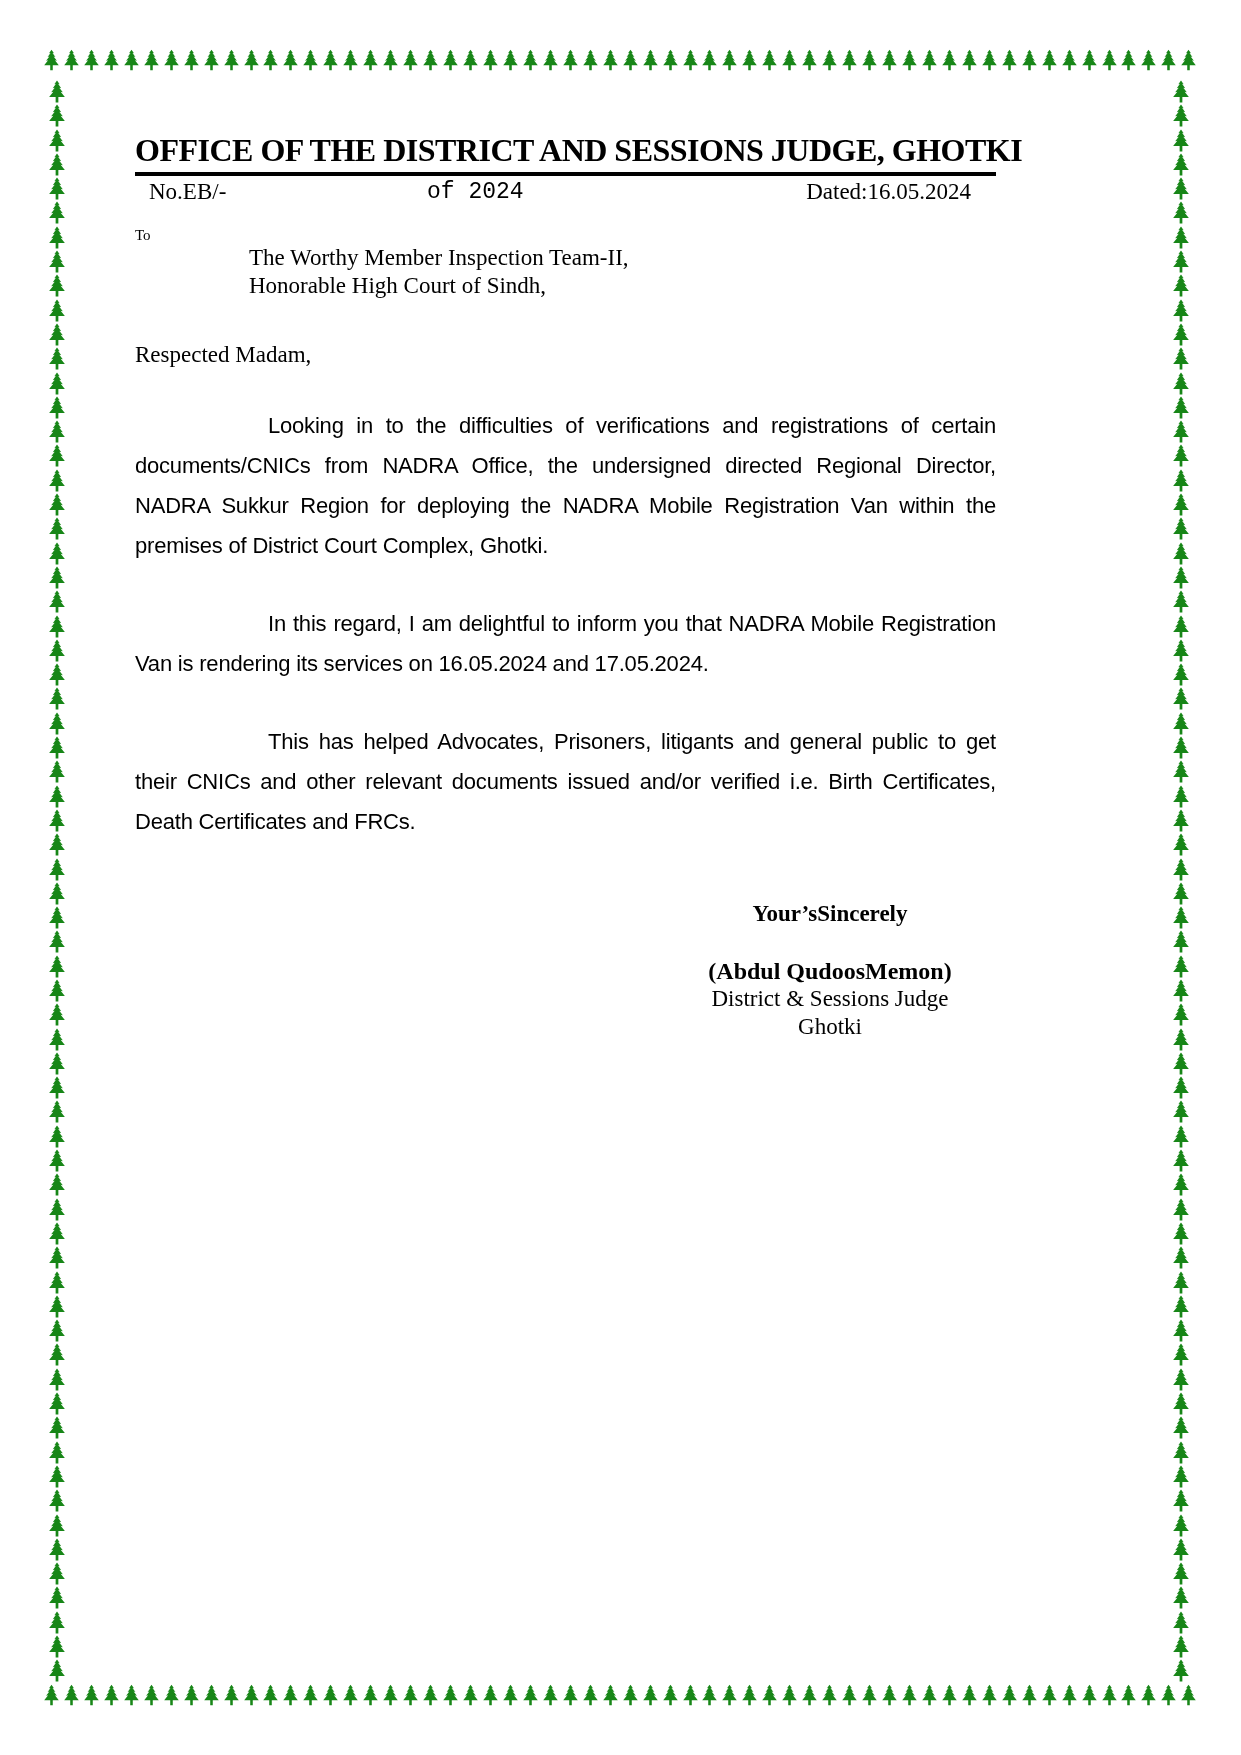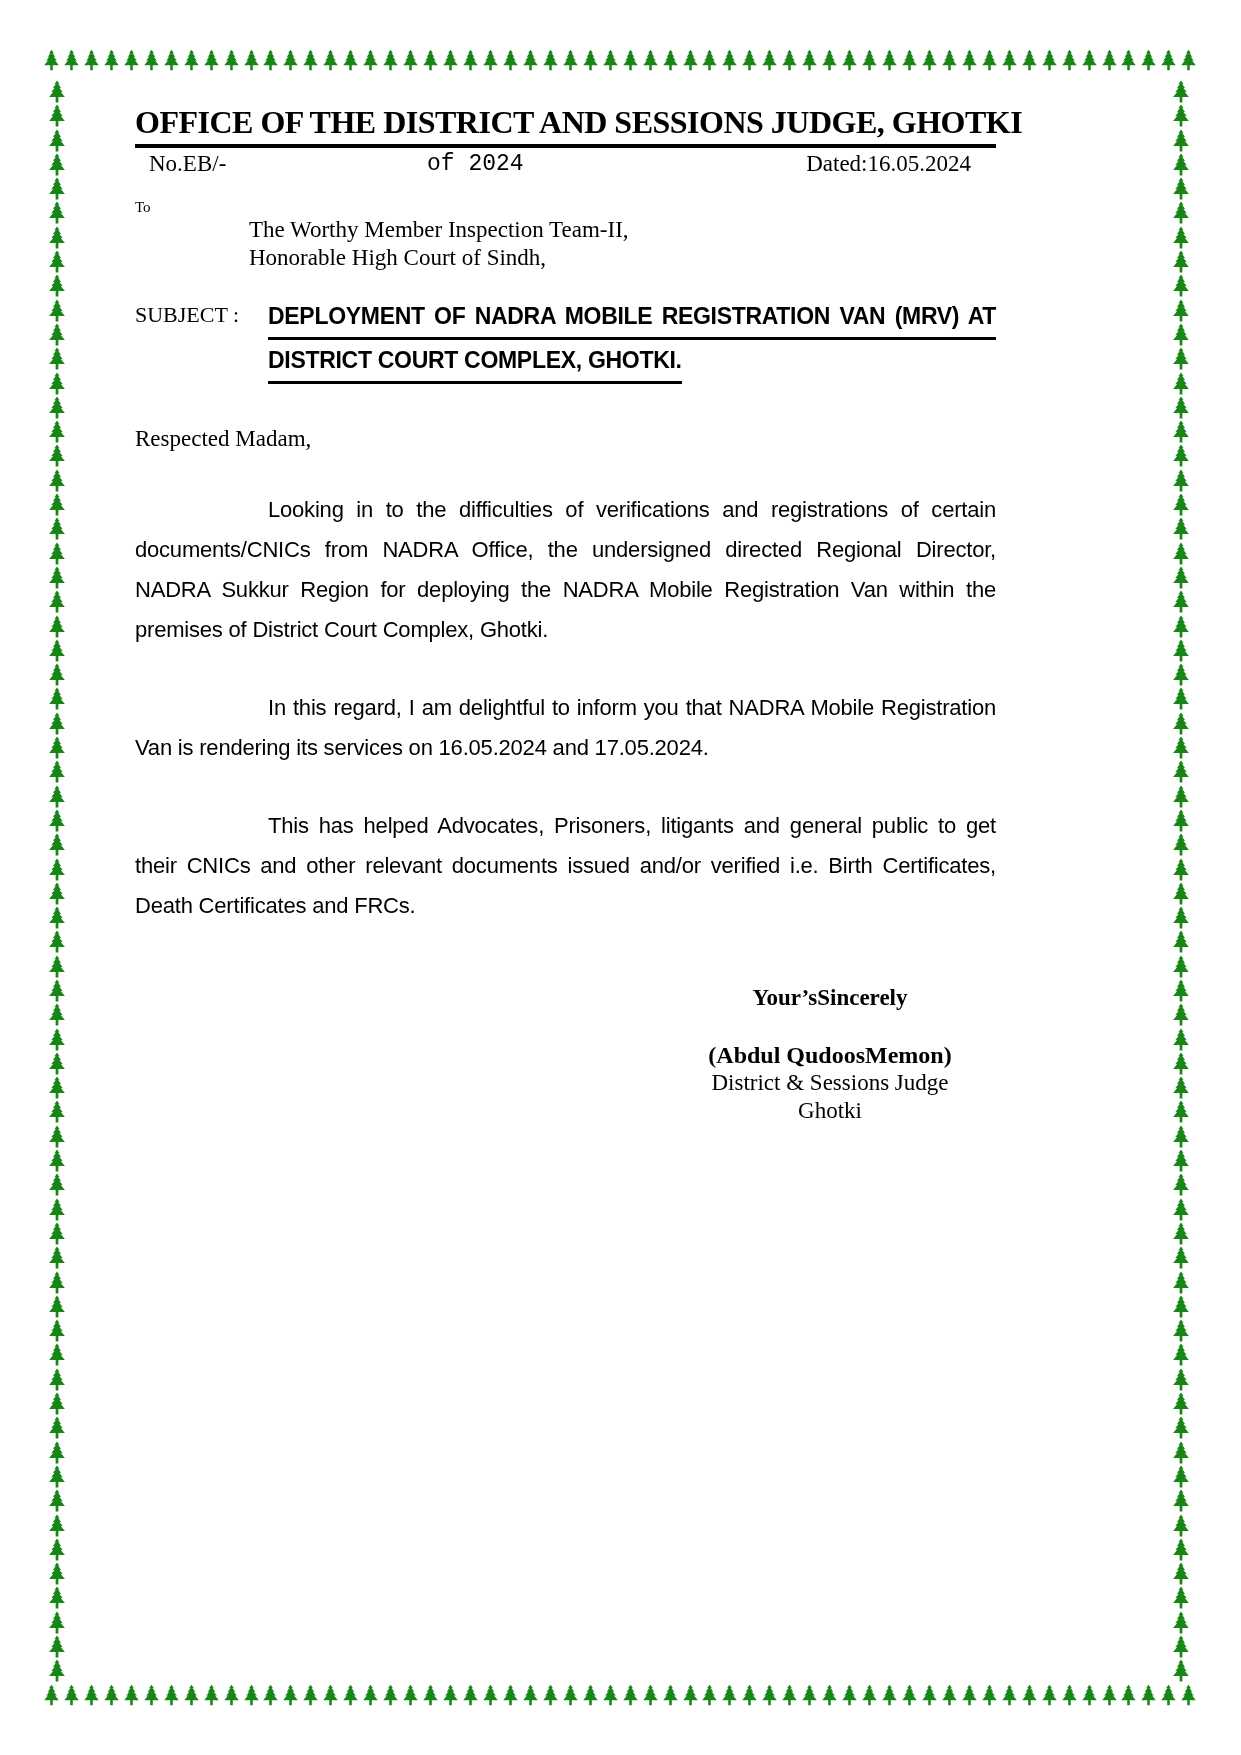--- a/index.html
+++ b/index.html
@@ -19,21 +19,21 @@
   .tree-bottom { left: 42px; right: 42px; top: 1681px;  height: 28px; }
   .tree-left   { left: 44px;  top: 80px; bottom: 72px; width: 26px; flex-direction: column; }
   .tree-right  { right: 47px; top: 80px; bottom: 72px; width: 26px; flex-direction: column; }
   .tree-border svg { flex: 0 0 auto; display: block; }
   .tree-h svg { width: 19px; height: 28px; }
   .tree-v svg { width: 26px; height: 23px; }
 
   
   .content { position: absolute; left: 135px; top: 104px; width: 861px; }
 
-  .title-wrap { text-align: center; border-bottom: 4px solid #000; padding-bottom: 3px; }
+  .title-wrap { text-align: center; border-bottom: 4px solid #000; padding-bottom: 3px; margin-top: 28px; }
   .title {
     margin: 0; font-size: 32px; font-weight: bold;
     letter-spacing: -0.5px; white-space: nowrap;
     font-family: "Liberation Serif", serif;
   }
 
   .meta-row { position: relative; height: 30px; margin-top: 3px; font-size: 23px; }
   .meta-row .ref  { position: absolute; left: 0; margin-left: 14px; }
   .meta-row .year { position: absolute; left: 292px; font-family: Liberation Mono, monospace; }
   .meta-row .date { position: absolute; right: 25px; }
@@ -842,29 +842,20 @@
       <span class="date">Dated:16.05.2024</span>
     </div>
 
     <div class="to">To</div>
 
     <div class="address">
       <div>The Worthy Member Inspection Team-II,</div>
       <div>Honorable High Court of Sindh,</div>
     </div>
 
-    <div class="subject-row">
-      <div class="subject-label">SUBJECT :</div>
-      <div class="subject-text">
-        <div class="subject-line1">DEPLOYMENT OF NADRA MOBILE REGISTRATION VAN (MRV) AT</div>
-        <div class="subject-line2-wrap">
-          <span class="subject-line2">DISTRICT COURT COMPLEX, GHOTKI.</span>
-        </div>
-      </div>
-    </div>
 
     <div class="greeting">Respected Madam,</div>
 
     <p class="body-para">Looking in to the difficulties of verifications and registrations of certain documents/CNICs from NADRA Office, the undersigned directed Regional Director, NADRA Sukkur Region for deploying the NADRA Mobile Registration Van within the premises of District Court Complex, Ghotki.</p>
     <p class="body-para">In this regard, I am delightful to inform you that NADRA Mobile Registration Van is rendering its services on 16.05.2024 and 17.05.2024.</p>
     <p class="body-para">This has helped Advocates, Prisoners, litigants and general public to get their CNICs and other relevant documents issued and/or verified i.e. Birth Certificates, Death Certificates and FRCs.</p>
 
     <div class="signature">
       <div class="sig-closing">Your’sSincerely</div>
       <div class="sig-name">(Abdul QudoosMemon)</div>

